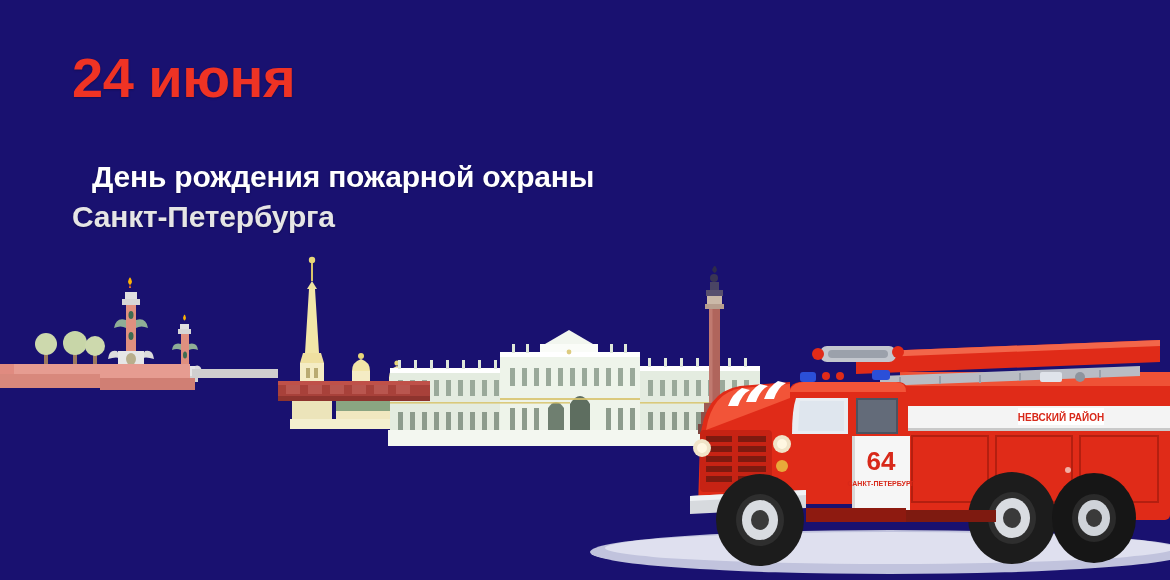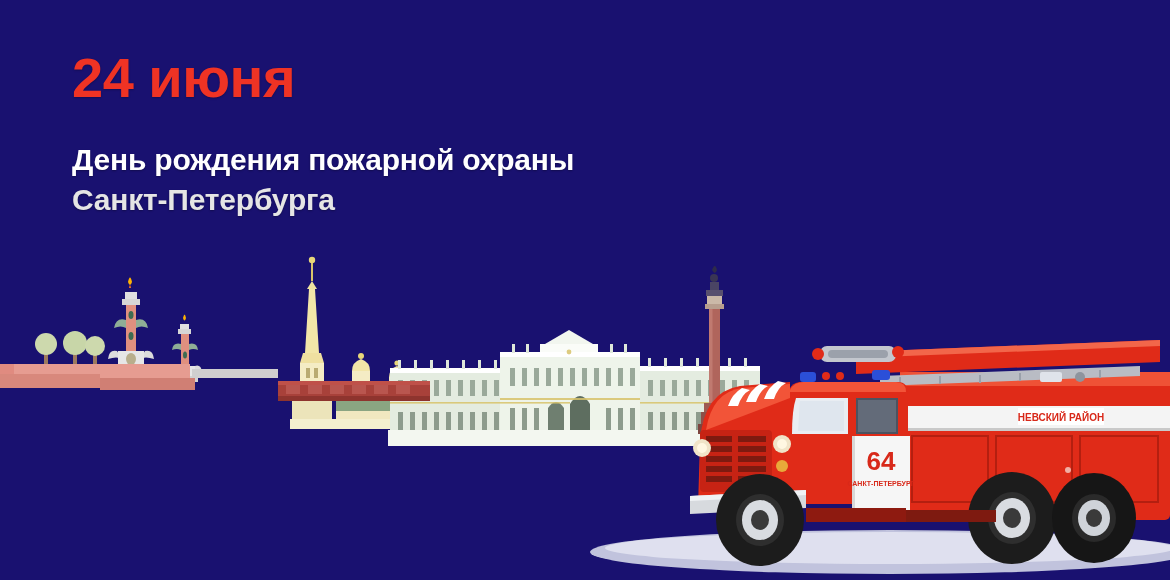--- a/index.html
+++ b/index.html
@@ -11,21 +11,21 @@
   }
   #banner{
     position:relative;width:1170px;height:580px;overflow:hidden;
     background:#191170;
   }
 
   
   #text-block{position:absolute;left:72px;top:50px;width:640px;z-index:40;}
   #headline{
     font-size:56px;font-weight:700;line-height:1.0;
-    color:#ef3324;letter-spacing:-0.5px;margin:0 0 34px 0;
+    color:#ef3324;letter-spacing:-0.5px;margin:0 0 51px 0;
     text-shadow:0 1px 2px rgba(0,0,0,.25);
   }
   .subline{
     font-size:30px;font-weight:700;line-height:1.33;
     color:#ffffff;letter-spacing:-0.2px;margin:0;
     text-shadow:0 1px 2px rgba(0,0,0,.3);
   }
 
   
   #skyline{position:absolute;left:0;bottom:0;width:1170px;height:340px;z-index:10;}
@@ -366,17 +366,17 @@
         <ellipse cx="1094" cy="238" rx="8" ry="9" fill="#3a3a3a"></ellipse>
       </g>
 
       <rect x="806" y="228" width="100" height="14" fill="#8e1a10"></rect>
       <rect x="906" y="230" width="90" height="12" fill="#7e1a10"></rect>
     </g>
   </svg>
 
   <div id="text-block">
     <h1 id="headline" style="color: rgb(239, 51, 36);">24 июня</h1>
-    <p class="subline" style="color: rgb(255, 255, 255);">День рождения пожарной охраны</p>
+    <p class="subline" style="color: rgb(255, 255, 255); margin-left: 20px;">День рождения пожарной охраны</p>
     <p class="subline" style="color: #e5e5e5;">Санкт-Петербурга</p>
   </div>
 
 </div>
 
 </body></html>

